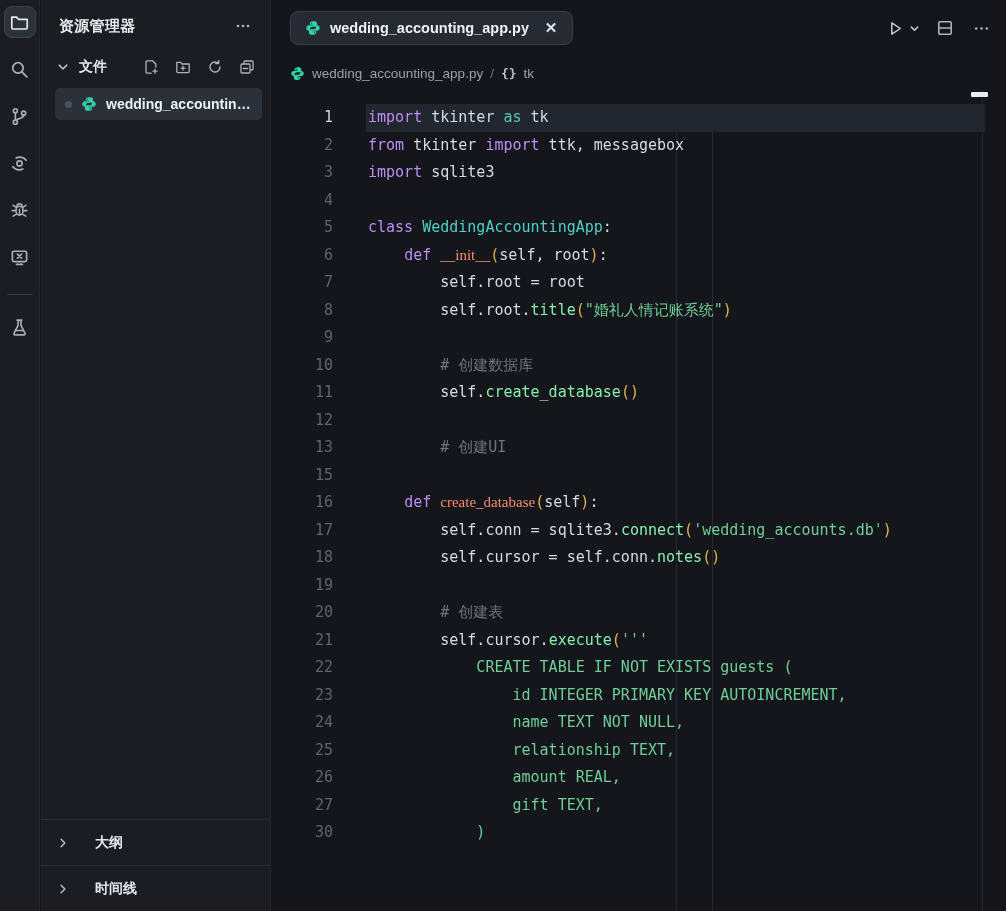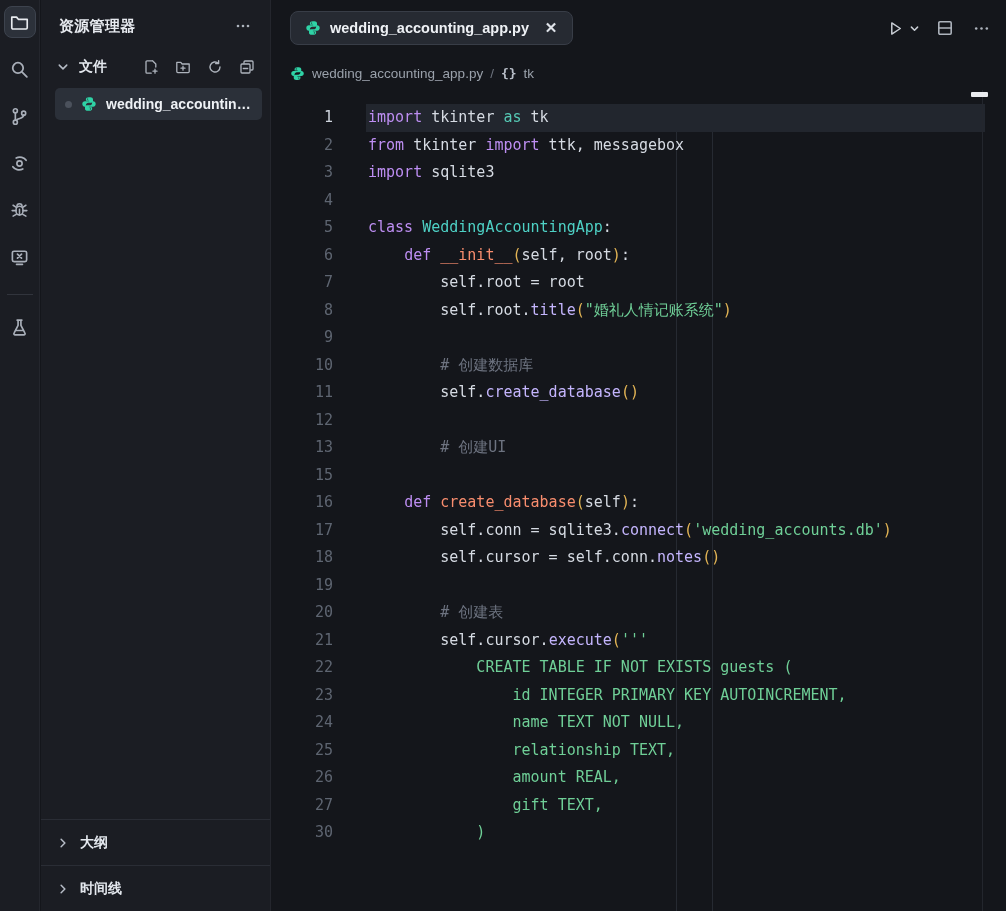--- a/index.html
+++ b/index.html
@@ -47,21 +47,21 @@
     margin:0 8px 0 14px; height:32px; border-radius:5px; background:#2b3039;
     display:flex; align-items:center; padding:0 8px 0 10px; gap:9px; cursor:pointer;
   }
   .mod-dot { width:7px; height:7px; border-radius:50%; background:#4b515c; flex:none; }
   .file-name {
     font-weight:700; font-size:14px; color:#eef1f5;
     white-space:nowrap; overflow:hidden; text-overflow:ellipsis;
   }
   .sb-bottom { flex:none; }
   .sb-bottom-row {
-    height:46px; display:flex; align-items:center; gap:11px; padding:12px 16px;
+    height:46px; display:flex; align-items:center; gap:26px; padding:12px 16px;
     border-top:1px solid #2a2d35; cursor:pointer;
   }
   .sb-bottom-label { font-weight:700; font-size:14px; color:#e4e8ee; }
   
   .editor { position:absolute; left:272px; top:0; right:0; bottom:0; background:#14161b; }
   .tabbar { height:56px; display:flex; align-items:center; padding:0 14px 0 18px; }
   .tab {
     height:34px; background:#262a32; border:1px solid #383d47; border-radius:8px;
     display:flex; align-items:center; gap:9px; padding:0 12px 0 14px; cursor:pointer;
   }
@@ -91,22 +91,22 @@
   }
   .line .lc { position:relative; z-index:2; flex:1; padding-left:35px; }
   .line.current .ln { color:#ced4dd; }
   .line.current::before {
     content:""; position:absolute; left:94px; right:21px; top:0; bottom:0;
     background:#22262e; z-index:1;
   }
   .tok-kw   { color:#bd8ef2; }
   .tok-kw2  { color:#55c8b4; }
   .tok-cls  { color:#4ed1c5; }
-  .tok-fndef{ color:#f88d6e; }
-  .tok-fn   { color:#c4b5fd; }
+  .tok-fndef{ color:#f88d6e;font-family:Liberation Serif, serif; }
+  .tok-fn   { color:#86efac; }
   .tok-paren{ color:#e2b455; }
   .tok-str  { color:#6fcf97; }
   .tok-com  { color:#6d7380; }
   .tok-pl   { color:#d6dbe3; }
   .indent-guide { position:absolute; top:14px; bottom:0; width:1px; background:#262a32; z-index:0; }
   .overview-ruler {
     position:absolute; top:0; bottom:0; right:23px; width:1px; background:#23262d; z-index:3;
   }
   .scroll-thumb {
     position:absolute; top:2px; right:18px; width:17px; height:5px;

